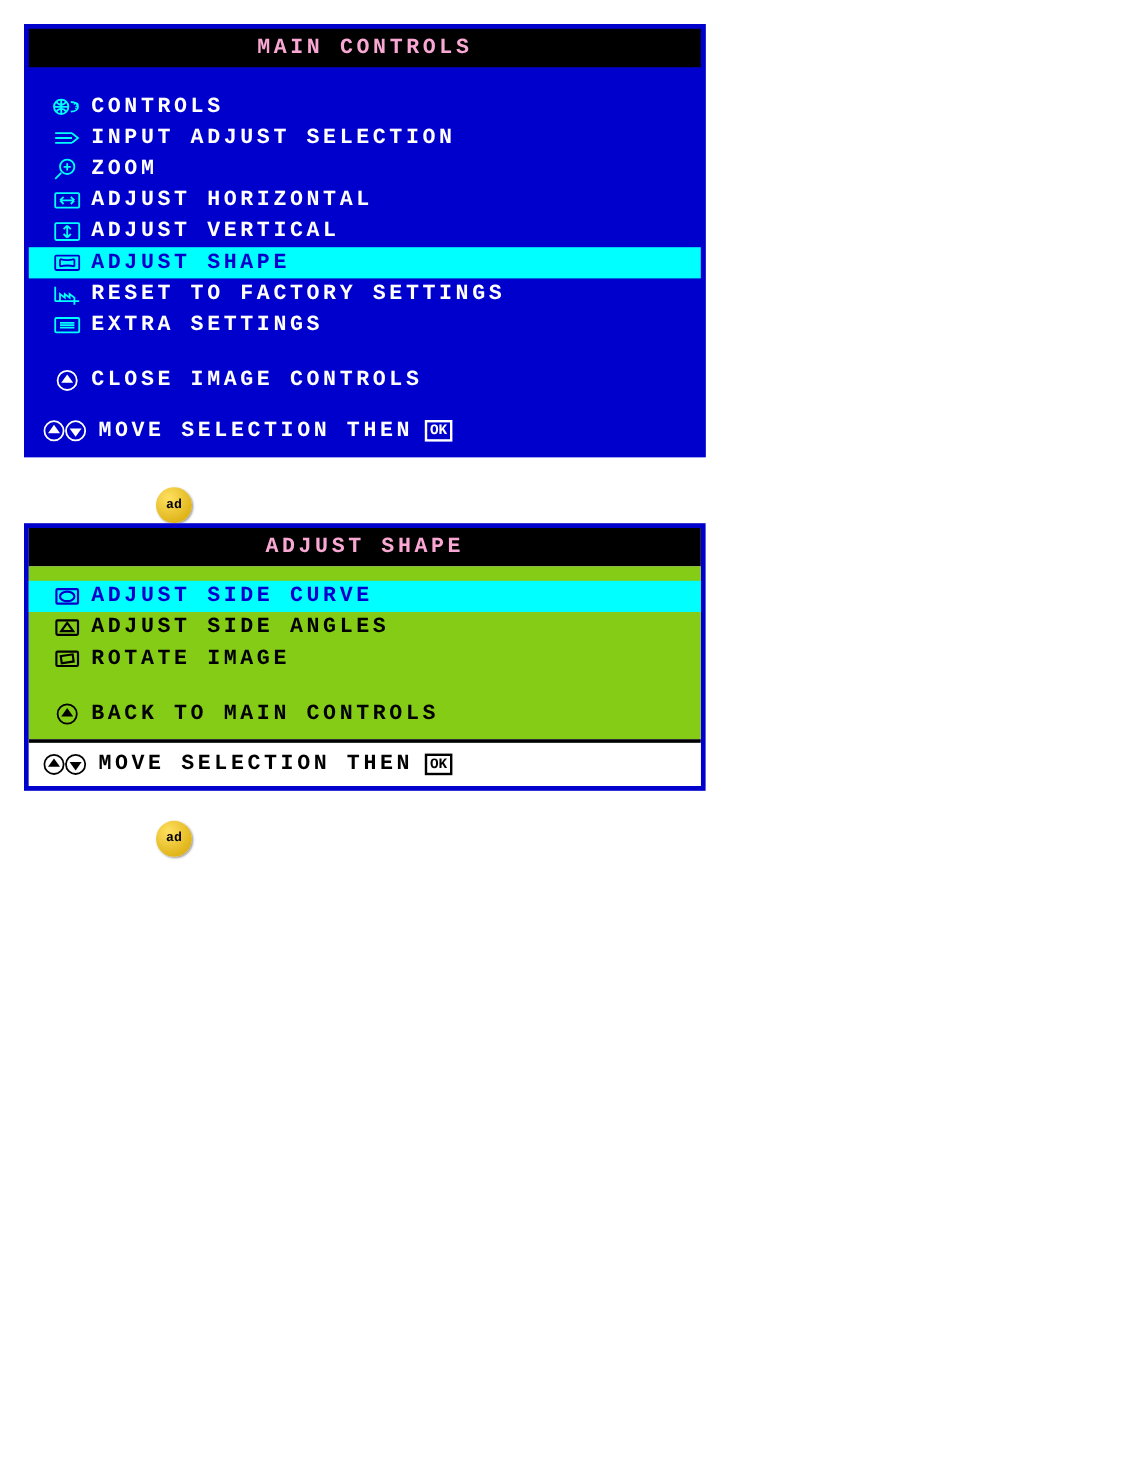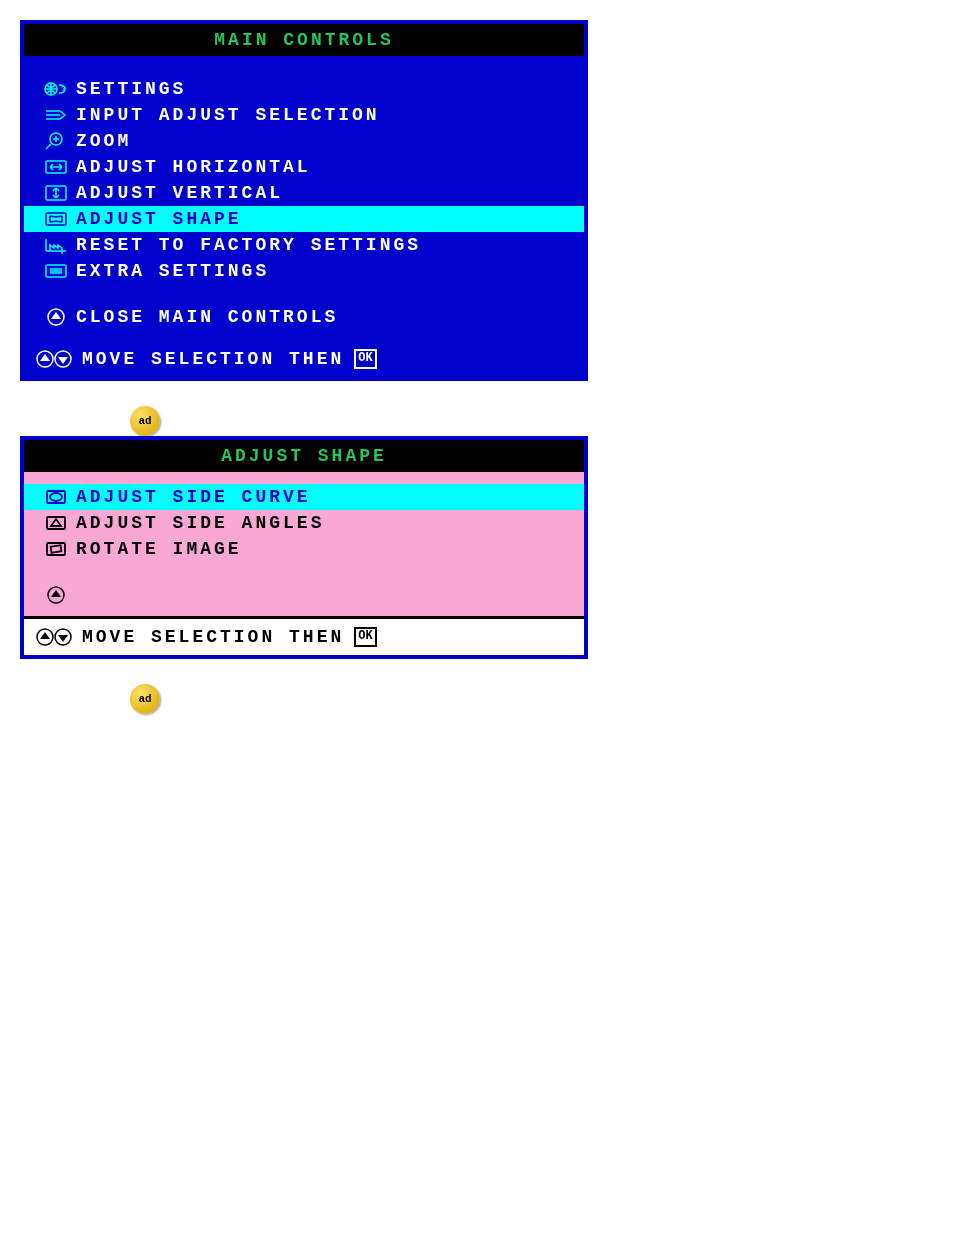--- a/index.html
+++ b/index.html
@@ -14,32 +14,32 @@
     width:560px;
     border:4px solid #00c;
     background:#00c;
     margin-bottom:25px;
   }
   .osd.white{
     background:#fff;
   }
   .title-bar{
     background:#000;
-    color:#22c55e;
+    color:#f9a8d4;
     text-align:center;
     padding:6px 0;
     font-weight:bold;
     letter-spacing:3px;
     font-size:18px;
   }
   .menu-body{
     padding:12px 0 8px 0;
   }
   .white .menu-body{
-    background:#f9a8d4;
+    background:#84cc16;
   }
   .menu-row{
     display:flex;
     align-items:center;
     padding:3px 12px;
     letter-spacing:3px;
     font-weight:bold;
     font-size:18px;
   }
   .osd:not(.white) .menu-row{ color:#fff; }
@@ -51,20 +51,21 @@
     flex:0 0 40px;
     display:flex;
     align-items:center;
     justify-content:center;
   }
   .spacer-row{ height:20px; }
   .footer{
     border-top:3px solid #00c;
     padding:8px 12px;
     display:flex;
+    align-items:center;
     gap:10px;
     letter-spacing:3px;
     font-weight:bold;
     font-size:18px;
   }
   .osd:not(.white) .footer{ color:#fff; background:#00c;}
   .osd.white .footer{ color:#000; background:#fff; border-top:3px solid #000;}
   .ok-box{
     display:inline-block;
     border:2px solid currentColor;
@@ -102,21 +103,21 @@
       <span class="icon-slot">
         <svg width="28" height="20" viewBox="0 0 28 20">
             <g fill="none" stroke="#00ffff" stroke-width="1.5">
               <circle cx="9" cy="10" r="6"></circle>
               <path d="M3 10h12M9 4v12M5 6c2 3 6 3 8 0M5 14c2-3 6-3 8 0"></path>
               <path d="M17 6c4 0 6 2 6 4s-2 4-6 4"></path>
               <text x="19" y="12" font-size="8" fill="#00ffff" stroke="none">?</text>
             </g>
           </svg>
       </span>
-      <span>SETTINGS</span>
+      <span>CONTROLS</span>
     </div>
 
     <div class="menu-row">
       <span class="icon-slot">
         <svg width="28" height="20" viewBox="0 0 28 20">
             <g fill="none" stroke="#00ffff" stroke-width="1.5">
               <path d="M4 6h14M4 10h14M4 14h14M18 6l5 4-5 4"></path>
             </g>
           </svg>
       </span>
@@ -197,21 +198,21 @@
 
     <div class="spacer-row"></div>
 
     <div class="menu-row">
       <span class="icon-slot">
         <svg width="20" height="20" viewBox="0 0 20 20">
             <circle cx="10" cy="10" r="8" fill="none" stroke="#fff" stroke-width="1.5"></circle>
             <path d="M10 5l-5 7h10z" fill="#fff"></path>
           </svg>
       </span>
-      <span>CLOSE MAIN CONTROLS</span>
+      <span>CLOSE IMAGE CONTROLS</span>
     </div>
   </div>
   <div class="footer">
     <span>
       <svg width="36" height="20" viewBox="0 0 36 20">
           <g>
             <circle cx="9" cy="10" r="8" fill="none" stroke="#fff" stroke-width="1.5"></circle>
             <path d="M9 5l-5 7h10z" fill="#fff"></path>
             <circle cx="27" cy="10" r="8" fill="none" stroke="#fff" stroke-width="1.5"></circle>
             <path d="M27 15l-5-7h10z" fill="#fff"></path>
@@ -267,20 +268,21 @@
 
     <div class="spacer-row"></div>
 
     <div class="menu-row">
       <span class="icon-slot">
         <svg width="20" height="20" viewBox="0 0 20 20">
             <circle cx="10" cy="10" r="8" fill="none" stroke="#000" stroke-width="1.5"></circle>
             <path d="M10 5l-5 7h10z" fill="#000"></path>
           </svg>
       </span>
+      <span>BACK TO MAIN CONTROLS</span>
     </div>
   </div>
   <div class="footer">
     <span>
       <svg width="36" height="20" viewBox="0 0 36 20">
           <g>
             <circle cx="9" cy="10" r="8" fill="none" stroke="#000" stroke-width="1.5"></circle>
             <path d="M9 5l-5 7h10z" fill="#000"></path>
             <circle cx="27" cy="10" r="8" fill="none" stroke="#000" stroke-width="1.5"></circle>
             <path d="M27 15l-5-7h10z" fill="#000"></path>

